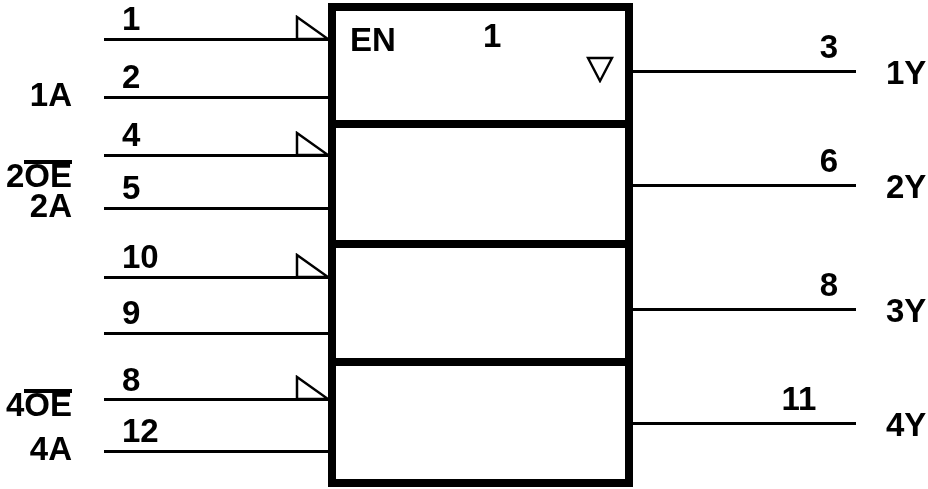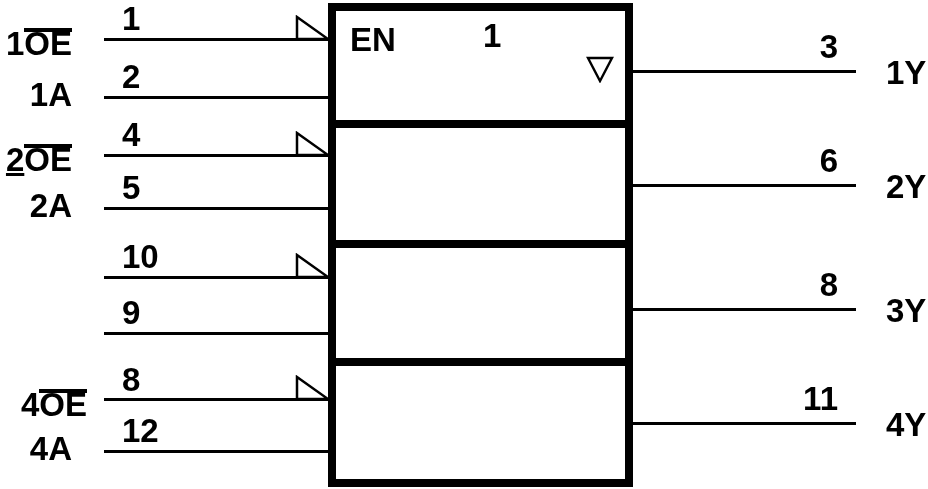--- a/index.html
+++ b/index.html
@@ -68,34 +68,33 @@
   <svg class="tri" style="left:586px;top:56px;" width="28" height="27" viewBox="0 0 28 27">
     <polygon points="2,2 26,2 14,25" fill="#fff" stroke="#000" stroke-width="2.4"></polygon>
   </svg>
 
   <div class="wire in" style="top:38px;"></div>
   <div class="wire in" style="top:96px;"></div>
   <div class="wire out" style="top:70px;"></div>
   <svg class="tri" style="left:295px;top:15px;" width="35" height="26" viewBox="0 0 35 26">
     <polygon points="2,2 33,24 2,24" fill="#fff" stroke="#000" stroke-width="2.5"></polygon>
   </svg>
-  <div class="lbl sig-left" style="top:27px;"><span>1</span><span class="ov">OE</span></div>
   <div class="lbl sig-left" style="top:78px;">1A</div>
   <div class="lbl pin-in" style="top:2px;">1</div>
   <div class="lbl pin-in" style="top:60px;">2</div>
   <div class="lbl pin-out" style="top:30px;">3</div>
   <div class="lbl sig-right" style="top:56px;">1Y</div>
 
   <div class="wire in" style="top:154px;"></div>
   <div class="wire in" style="top:207px;"></div>
   <div class="wire out" style="top:184px;"></div>
   <svg class="tri" style="left:295px;top:131px;" width="35" height="26" viewBox="0 0 35 26">
     <polygon points="2,2 33,24 2,24" fill="#fff" stroke="#000" stroke-width="2.5"></polygon>
   </svg>
-  <div class="lbl sig-left" style="top:143px;text-decoration:underline;"><span>2</span><span class="ov">OE</span></div>
+  <div class="lbl sig-left" style="top:159px;"><span>2</span><span class="ov">OE</span></div>
   <div class="lbl sig-left" style="top:189px;">2A</div>
   <div class="lbl pin-in" style="top:118px;">4</div>
   <div class="lbl pin-in" style="top:171px;">5</div>
   <div class="lbl pin-out" style="top:144px;">6</div>
   <div class="lbl sig-right" style="top:170px;">2Y</div>
 
   <div class="wire in" style="top:276px;"></div>
   <div class="wire in" style="top:332px;"></div>
   <div class="wire out" style="top:308px;"></div>
   <svg class="tri" style="left:295px;top:253px;" width="35" height="26" viewBox="0 0 35 26">
@@ -105,20 +104,20 @@
   <div class="lbl pin-in" style="top:296px;">9</div>
   <div class="lbl pin-out" style="top:268px;">8</div>
   <div class="lbl sig-right" style="top:294px;">3Y</div>
 
   <div class="wire in" style="top:398px;"></div>
   <div class="wire in" style="top:450px;"></div>
   <div class="wire out" style="top:422px;"></div>
   <svg class="tri" style="left:295px;top:375px;" width="35" height="26" viewBox="0 0 35 26">
     <polygon points="2,2 33,24 2,24" fill="#fff" stroke="#000" stroke-width="2.5"></polygon>
   </svg>
-  <div class="lbl sig-left" style="top:388px;padding-left:15px;"><span>4</span><span class="ov">OE</span></div>
+  <div class="lbl sig-left" style="top:388px;"><span>4</span><span class="ov">OE</span></div>
   <div class="lbl sig-left" style="top:432px;">4A</div>
   <div class="lbl pin-in" style="top:363px;">8</div>
   <div class="lbl pin-in" style="top:414px;">12</div>
-  <div class="lbl pin-out" style="top:382px;">11</div>
+  <div class="lbl pin-out" style="top:382px;text-align:center;">11</div>
   <div class="lbl sig-right" style="top:408px;text-align:center;">4Y</div>
 
 </div>
 
 </body></html>

